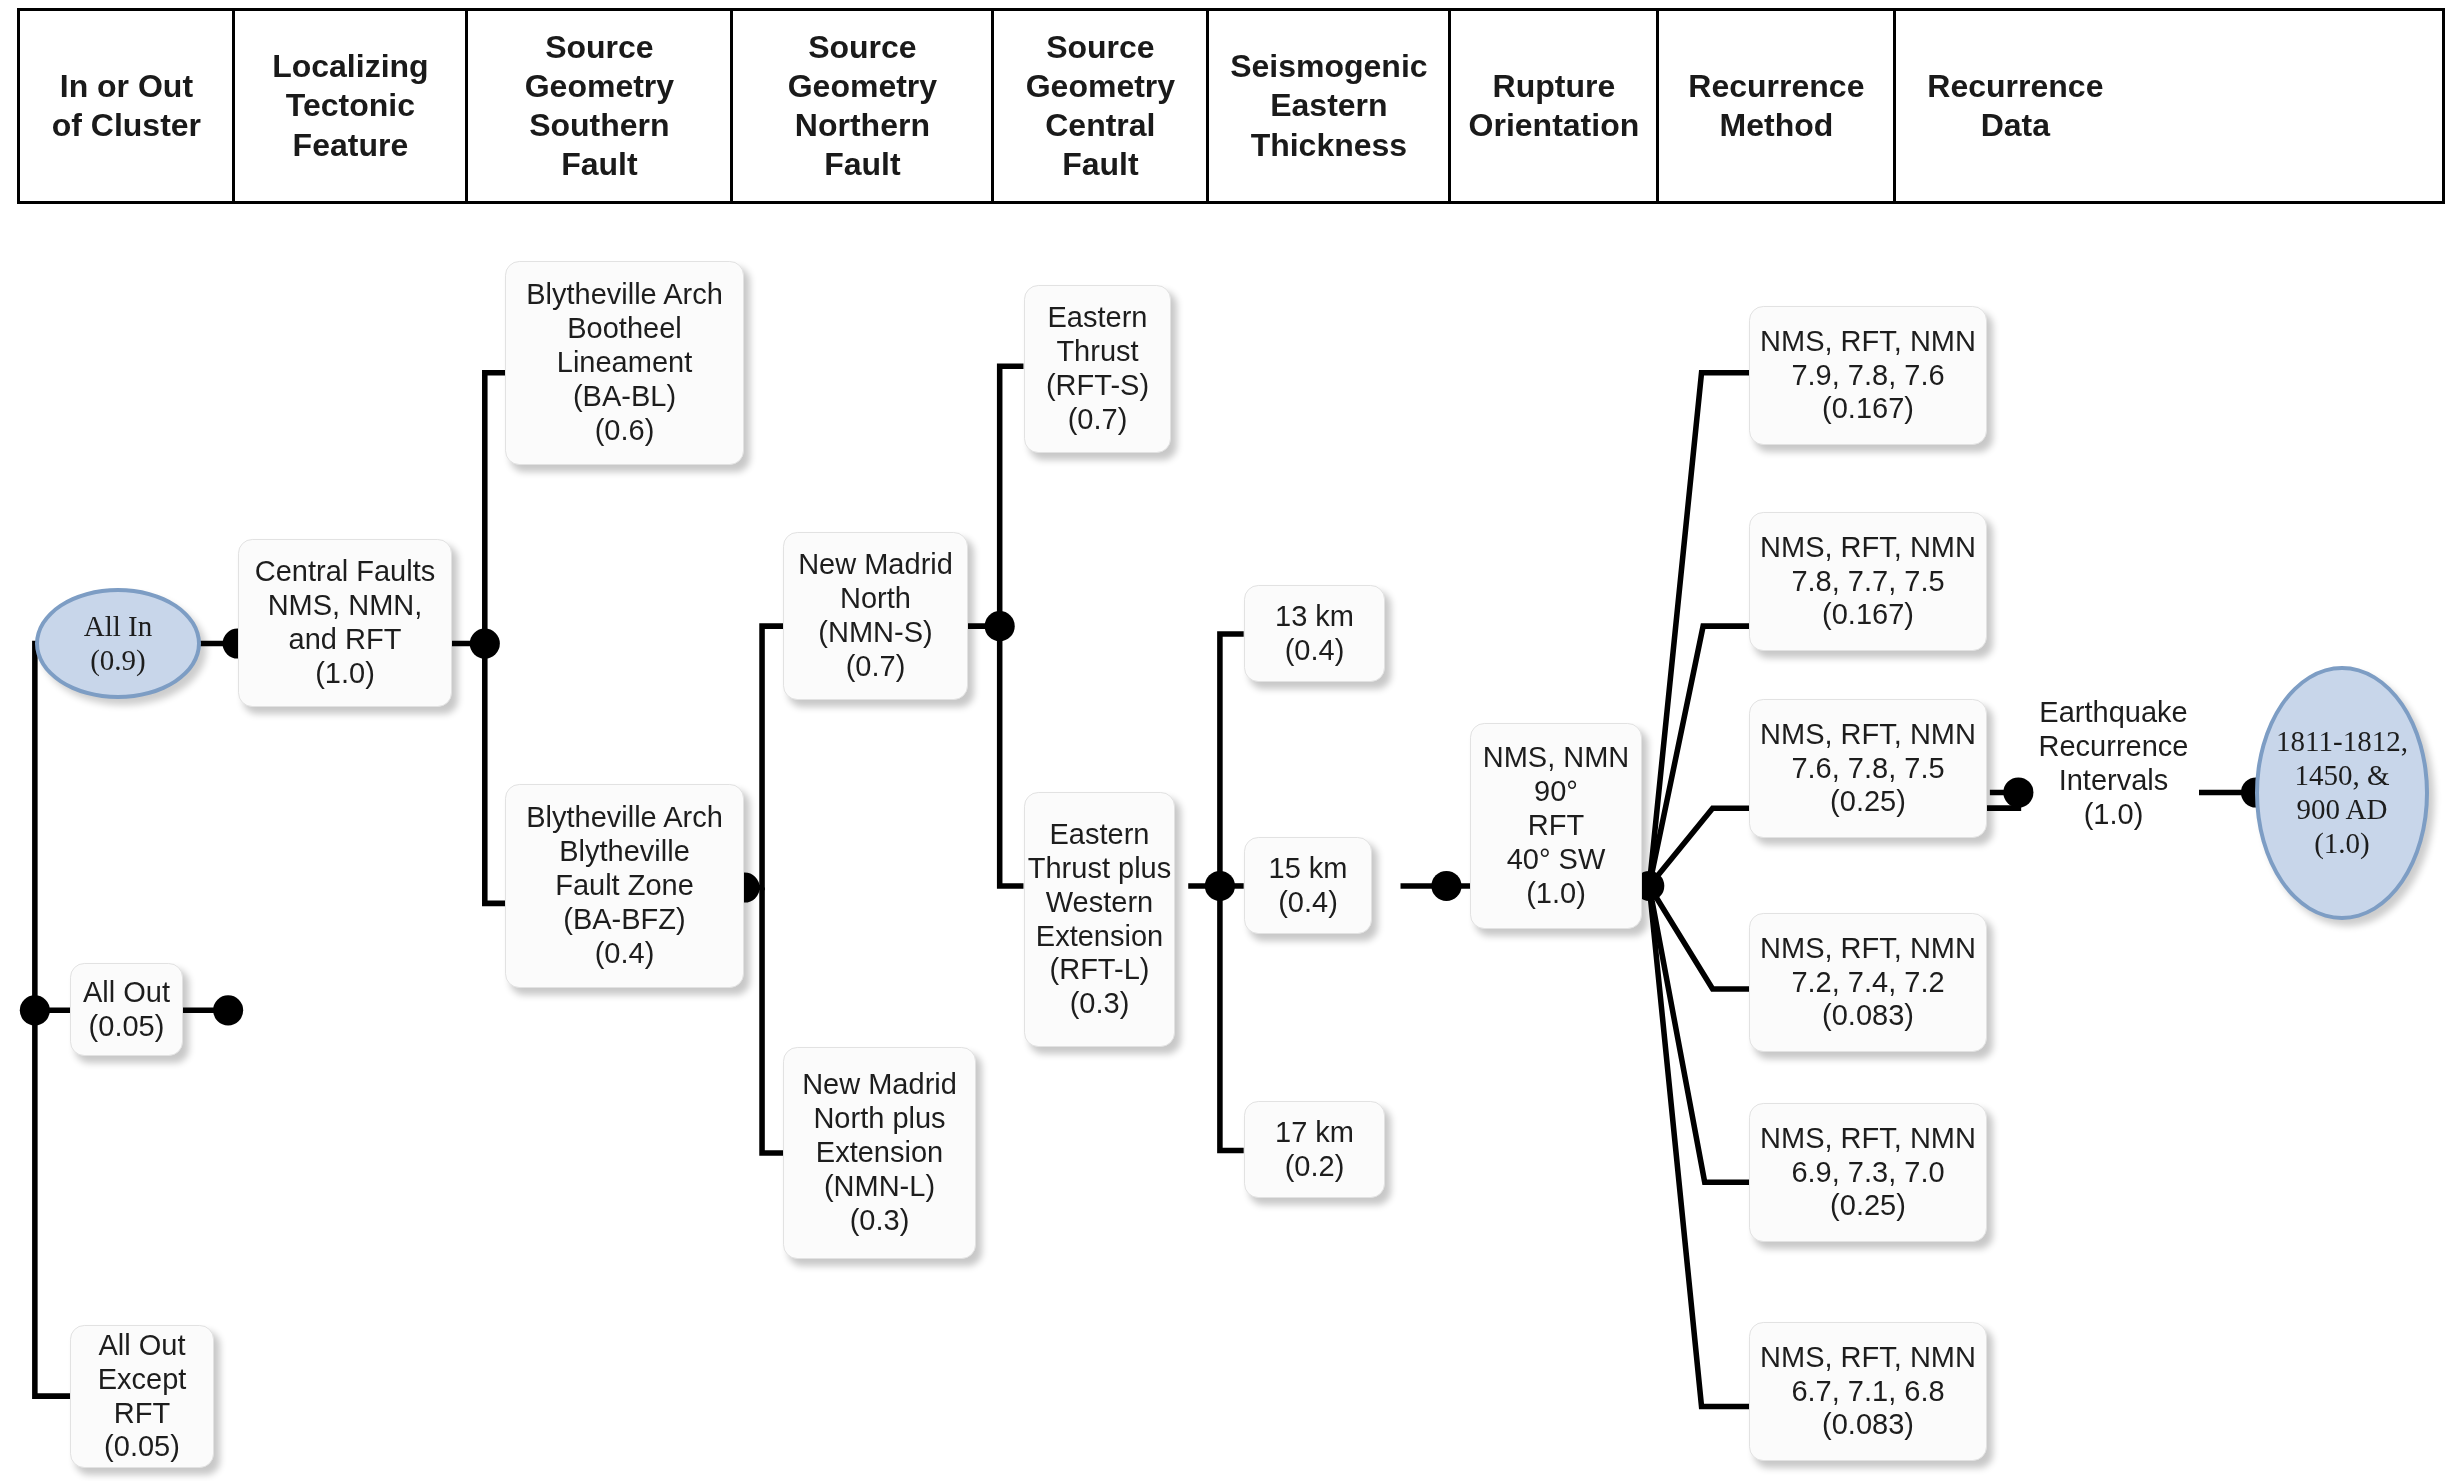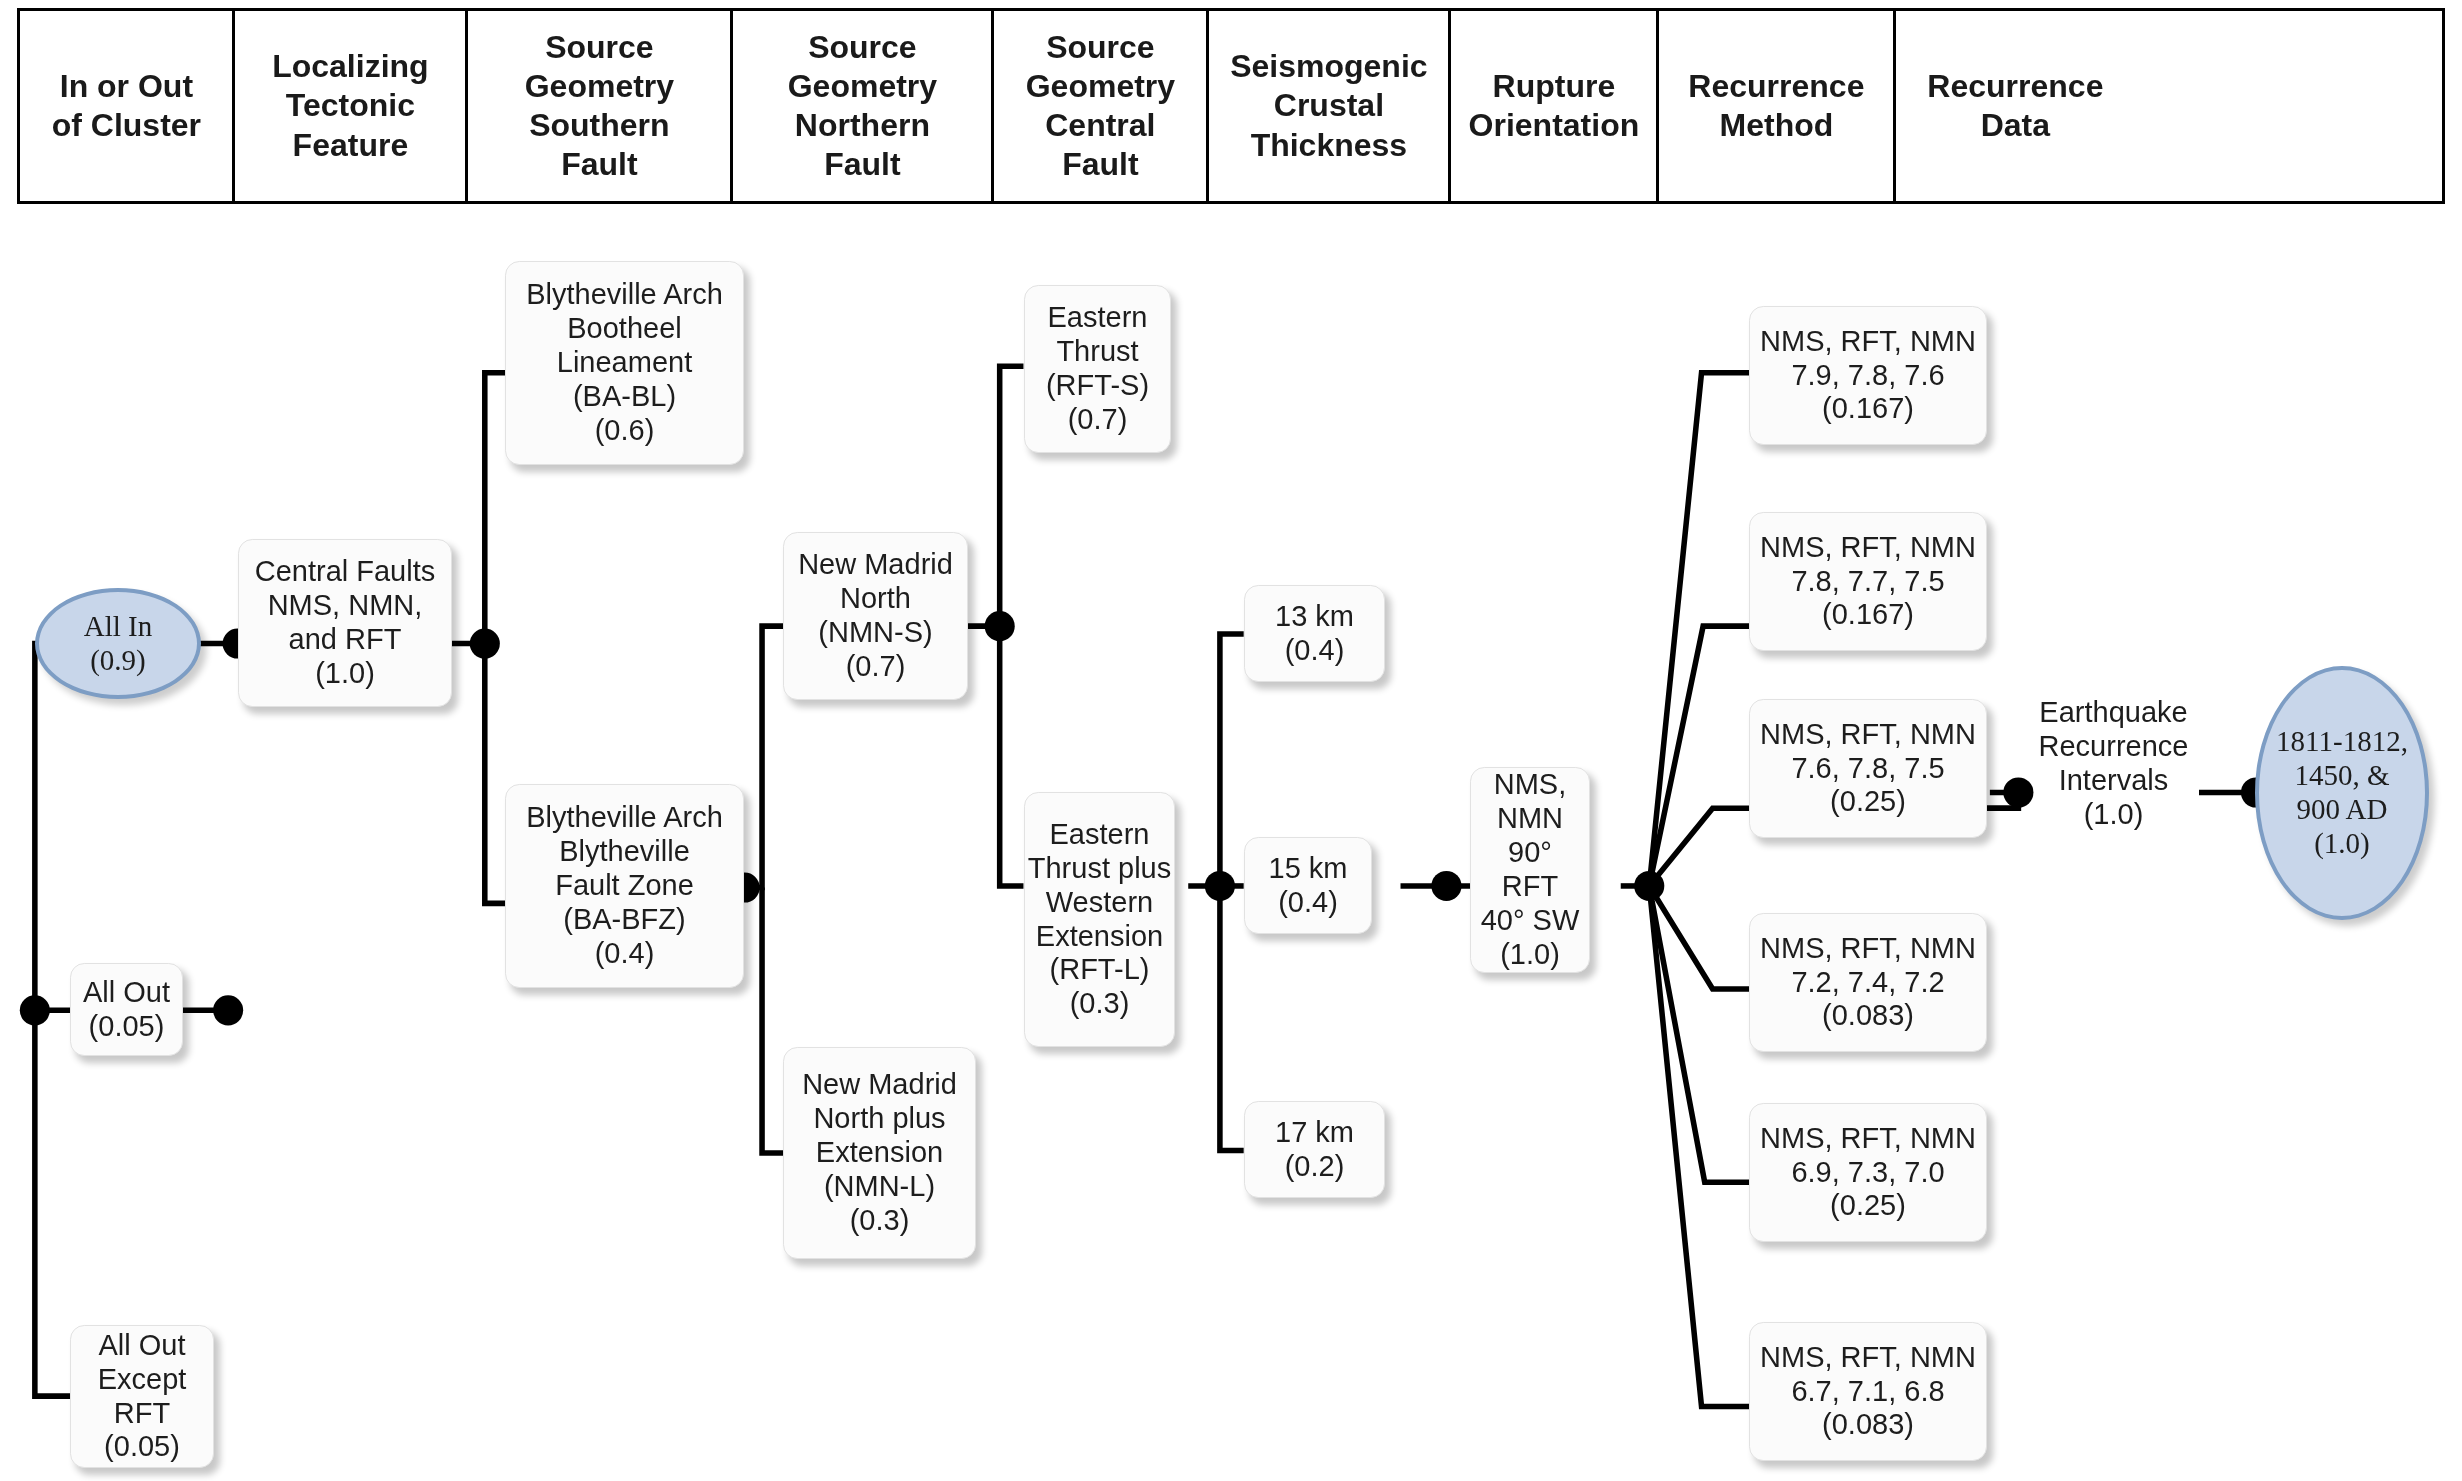--- a/index.html
+++ b/index.html
@@ -78,21 +78,21 @@
 Fault</div>
     <div class="hcell" style="width:261px">Source
 Geometry
 Northern
 Fault</div>
     <div class="hcell" style="width:215px">Source
 Geometry
 Central
 Fault</div>
     <div class="hcell" style="width:242px">Seismogenic
-Crustal
+Eastern
 Thickness</div>
     <div class="hcell" style="width:208px">Rupture
 Orientation</div>
     <div class="hcell" style="width:237px">Recurrence
 Method</div>
     <div class="hcell" style="width:238px">Recurrence
 Data</div>
   </div>
 
   <svg id="links" viewBox="0 0 3108 1870">
@@ -204,21 +204,21 @@
 
   <div class="node box" style="left:1244px;top:585px;width:141px;height:97px;">13 km
 (0.4)</div>
 
   <div class="node box" style="left:1244px;top:837px;width:128px;height:97px;">15 km
 (0.4)</div>
 
   <div class="node box" style="left:1244px;top:1101px;width:141px;height:97px;">17 km
 (0.2)</div>
 
-  <div class="node box" style="left:1470px;top:767px;width:120px;height:206px;">NMS, NMN
+  <div class="node box" style="left:1470px;top:723px;width:172px;height:206px;">NMS, NMN
 90°
 RFT
 40° SW
 (1.0)</div>
 
   <div class="node box" style="left:1749px;top:306px;width:238px;height:139px;">NMS, RFT, NMN
 7.9,   7.8,   7.6
 (0.167)</div>
 
   <div class="node box" style="left:1749px;top:512px;width:238px;height:139px;">NMS, RFT, NMN

